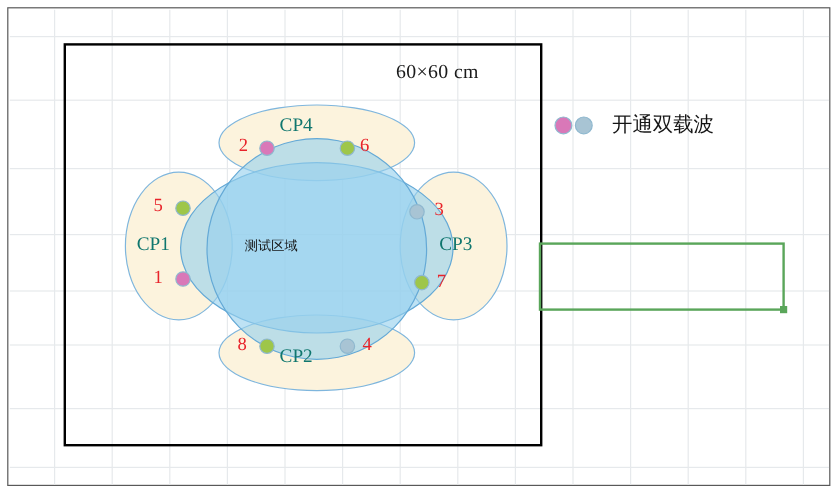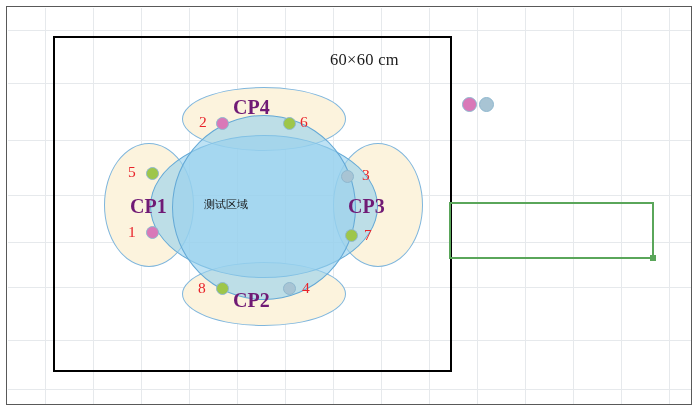--- a/index.html
+++ b/index.html
@@ -98,25 +98,24 @@
   .cp-ellipse {
     background: #fcf3dd;
     border: 1.2px solid #7fb6dd;
   }
   .center-ellipse {
     background: rgba(150, 208, 238, 0.62);
     border: 1.2px solid #64a9d6;
   }
   .cp-label {
     position: absolute;
-    font-size: 20px;
-    color: #701a75;
+    font-size: 16px;
+    color: #0f766e;
     white-space: nowrap;
     font-family: "Liberation Serif", "DejaVu Serif", serif;
-    font-weight: bold;
   }
   .zone-label {
     position: absolute;
     font-size: 11px;
     color: #141414;
     white-space: nowrap;
     font-family: "DejaVu Serif", "Liberation Serif", serif;
   }
   .dot {
     position: absolute;
@@ -204,23 +203,23 @@
 
   <div class="shape cp-ellipse" style="left:182px; top:87px; width:164px; height:64px;"></div>
 
   <div class="shape cp-ellipse" style="left:182px; top:262px; width:164px; height:64px;"></div>
 
   <div class="shape center-ellipse" style="left:150px; top:135px; width:228px; height:143px;"></div>
   <div class="shape center-ellipse" style="left:172px; top:115px; width:184px; height:185px;"></div>
 
   <div class="zone-label" style="left:204px; top:197px;">测试区域</div>
 
-  <div class="cp-label" style="left:130px; top:195px;text-align:right;">CP1</div>
+  <div class="cp-label" style="left:114px; top:195px;text-align:right;">CP1</div>
   <div class="cp-label" style="left:233px; top:289px;">CP2</div>
-  <div class="cp-label" style="left:348px; top:195px;">CP3</div>
+  <div class="cp-label" style="left:366px; top:195px;">CP3</div>
   <div class="cp-label" style="left:233px; top:96px;">CP4</div>
 
   <div class="dot" id="dot5" style="left: 146px; top: 167px; background: rgb(158, 198, 74);"></div>
   <div class="dot-num" style="left:128px; top:163px;">5</div>
 
   <div class="dot" id="dot1" style="left: 146px; top: 226px; background: rgb(217, 120, 184);"></div>
   <div class="dot-num" style="left:128px; top:223px;">1</div>
 
   <div class="dot" id="dot2" style="left: 216px; top: 117px; background: rgb(217, 120, 184);"></div>
   <div class="dot-num" style="left:199px; top:113px;">2</div>
@@ -237,19 +236,20 @@
   <div class="dot" id="dot8" style="left: 216px; top: 282px; background: rgb(158, 198, 74);"></div>
   <div class="dot-num" style="left:198px; top:279px;">8</div>
 
   <div class="dot" id="dot4" style="left: 283px; top: 282px; background: rgb(168, 196, 212);"></div>
   <div class="dot-num" style="left:302px; top:279px;">4</div>
 
   <div class="legend">
     <div class="legend-row">
       <span class="legend-dot" id="lgd0a" style="left: 0px; background: rgb(217, 120, 184);"></span>
       <span class="legend-dot" id="lgd0b" style="left: 17px; background: rgb(168, 196, 212);"></span>
+      <span class="legend-text">开通双载波</span>
     </div>
   </div>
 
   <div class="green-rect"></div>
   <div class="green-handle"></div>
 
 </div>
 
 </body></html>

